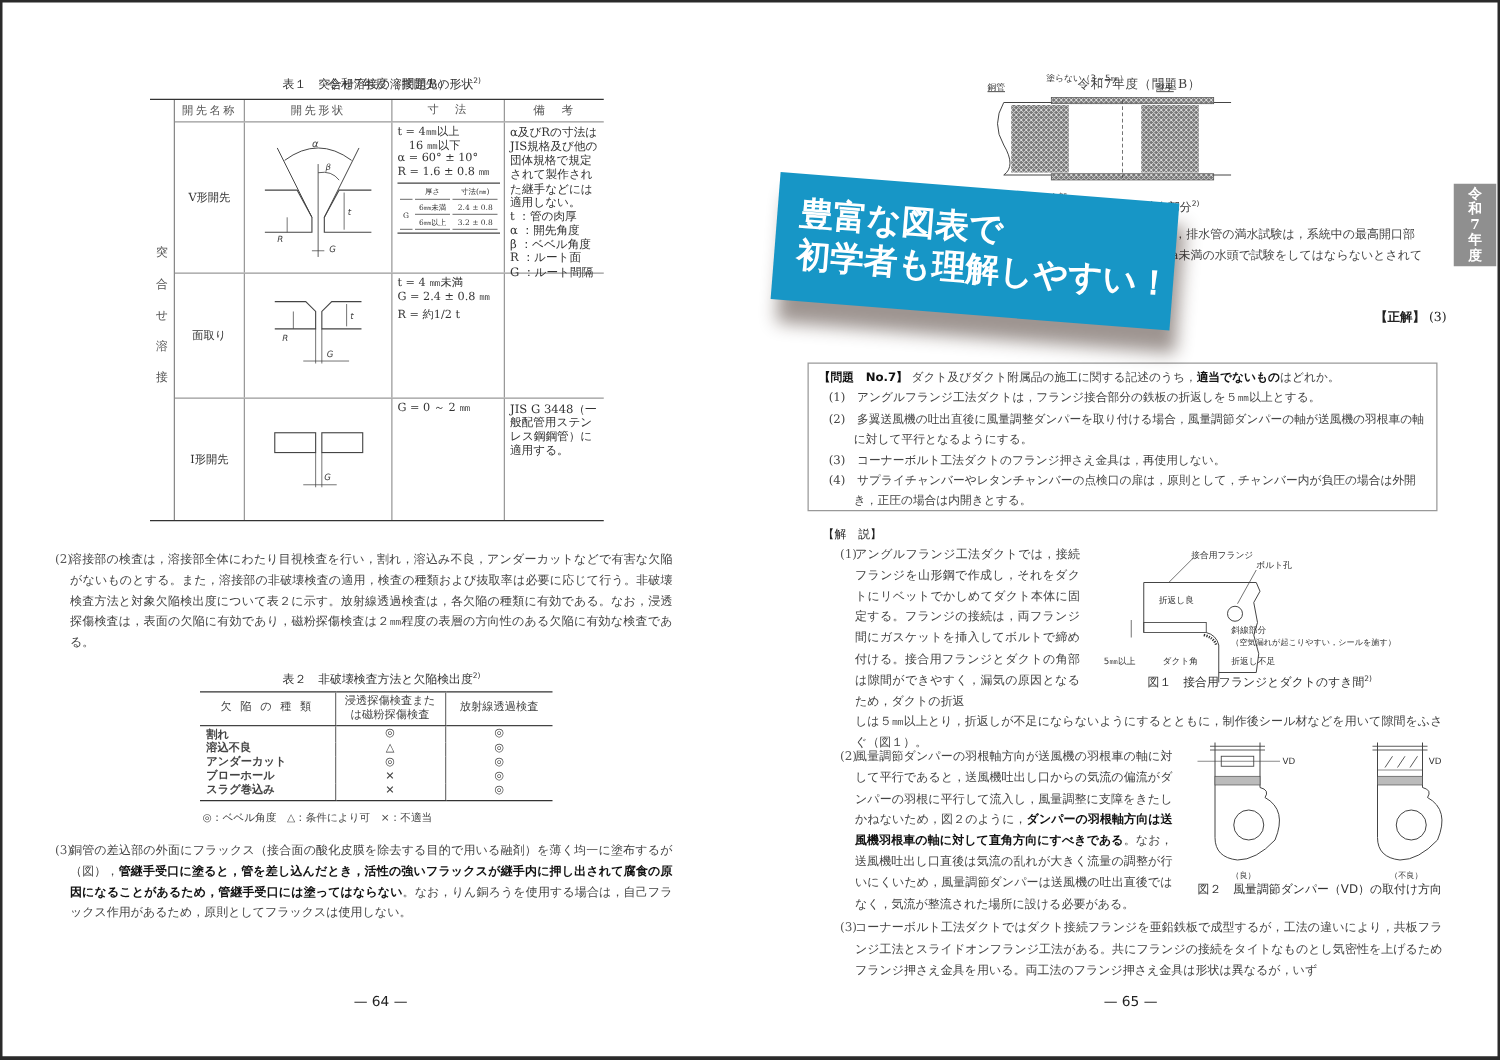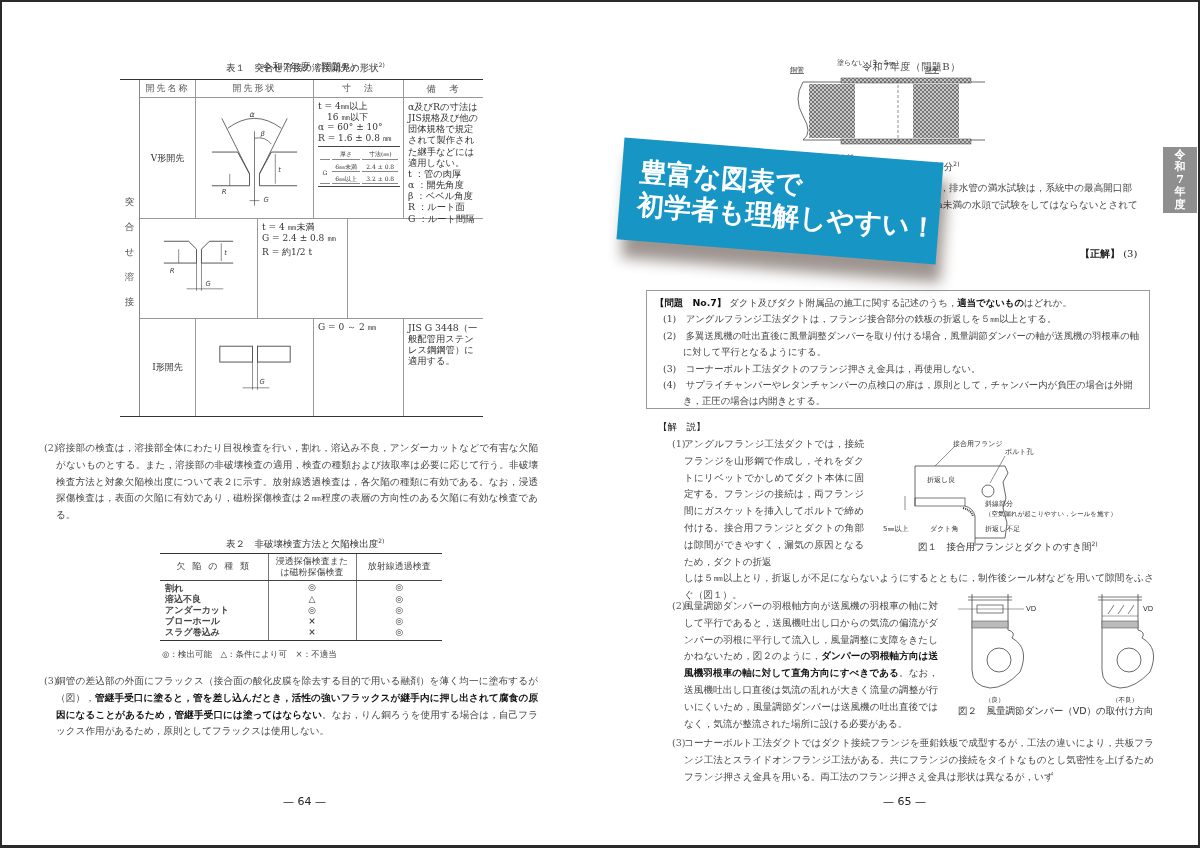--- a/index.html
+++ b/index.html
@@ -51,21 +51,21 @@
 
   
   .side-tab { position: absolute; left: 563px; top: 147px; width: 34px; height: 66px; background: #8f8f8f; color: #fff; font-size: 11px; font-weight: bold; line-height: 12.5px; display: flex; flex-direction: column; align-items: center; justify-content: center; }
   .promo { position: absolute; left: 20px; top: 150px; width: 320px; height: 102px; background: #1796c6; transform: rotate(4.5deg); box-shadow: 6px 18px 14px rgba(40,20,10,0.45); color: #fff; font-family: "DejaVu Sans", sans-serif; font-weight: bold; padding: 16px 0 0 18px; z-index: 5; }
   .promo .l1 { font-size: 27px; line-height: 33px; }
   .promo .l2 { font-size: 27px; line-height: 33px; }
   .question-box { position: absolute; left: 46px; top: 290px; width: 504px; height: 119px; border: 1px solid #999; padding: 4px 8px; font-size: 9.4px; line-height: 16.4px; color: #444; }
   .question-box .qhead b { font-family: "DejaVu Sans", sans-serif; color: #111; }
   .question-box .opt { padding-left: 28px; text-indent: -20px; padding-right: 0; }
   .kaisetsu-title { position: absolute; left: 58px; top: 421px; font-family: "DejaVu Sans", sans-serif; font-size: 9.5px; color: #222; }
-  .seikai { position: absolute; left: 480px; top: 247px; font-size: 10px; color: #222; }
+  .seikai { position: absolute; left: 500px; top: 247px; font-size: 10px; color: #222; }
   .seikai b { font-family: "DejaVu Sans", sans-serif; }
   svg text { font-family: "DejaVu Sans", sans-serif; }
 </style>
 </head>
 <body>
 
 <div class="frame"></div>
 
 <div class="page page-left">
   <div class="running-head">令和7年度（問題B）</div>
@@ -139,20 +139,21 @@
           <div>α及びRの寸法はJIS規格及び他の団体規格で規定されて製作された継手などには適用しない。</div>
           <div>t ：管の肉厚</div>
           <div>α ：開先角度</div>
           <div>β ：ベベル角度</div>
           <div>R ：ルート面</div>
           <div>G ：ルート間隔</div>
         </div>
       </div>
 
       <div class="row" style="height:100px;">
+        <div class="cell c1">面取り</div>
         <div class="cell c2">
           <svg width="110" height="80" viewBox="0 0 110 80">
             <polyline points="20,12 45,12 53,20 53,34 20,34" fill="none" stroke="#444" stroke-width="0.9"></polyline>
             <polyline points="90,12 66,12 58,20 58,34 90,34" fill="none" stroke="#444" stroke-width="0.9"></polyline>
             <line x1="78" y1="14" x2="78" y2="32" stroke="#444" stroke-width="0.6"></line>
             <text x="81" y="26" font-size="7" fill="#444" font-style="italic">t</text>
             <line x1="35" y1="20" x2="35" y2="34" stroke="#444" stroke-width="0.6"></line>
             <text x="26" y="44" font-size="7" fill="#444" font-style="italic">R</text>
             <line x1="53" y1="34" x2="53" y2="62" stroke="#444" stroke-width="0.6"></line>
             <line x1="58" y1="34" x2="58" y2="62" stroke="#444" stroke-width="0.6"></line>
@@ -226,21 +227,21 @@
           <td class="sym">×</td>
           <td class="sym">◎</td>
         </tr>
     <tr>
           <td>スラグ巻込み</td>
           <td class="sym">×</td>
           <td class="sym">◎</td>
         </tr>
   </tbody>
     </table>
-  <div class="legend2">◎：検出可能　△：条件により可　×：不適当</div>
+  <div class="legend2">◎：ベベル角度　△：条件により可　×：不適当</div>
 
   <div class="para" style="left:56px; top:673px; width:482px;">
     <span class="num">(3)</span>
     <span>銅管の差込部の外面にフラックス（接合面の酸化皮膜を除去する目的で用いる融剤）を薄く均一に塗布するが（図），</span><b>管継手受口に塗ると，管を差し込んだとき，活性の強いフラックスが継手内に押し出されて腐食の原因になることがあるため，管継手受口には塗ってはならない</b><span>。なお，りん銅ろうを使用する場合は，自己フラックス作用があるため，原則としてフラックスは使用しない。</span>
   </div>
 
   <div class="page-number">— 64 —</div>
 </div>
 
 <div class="page page-right">

